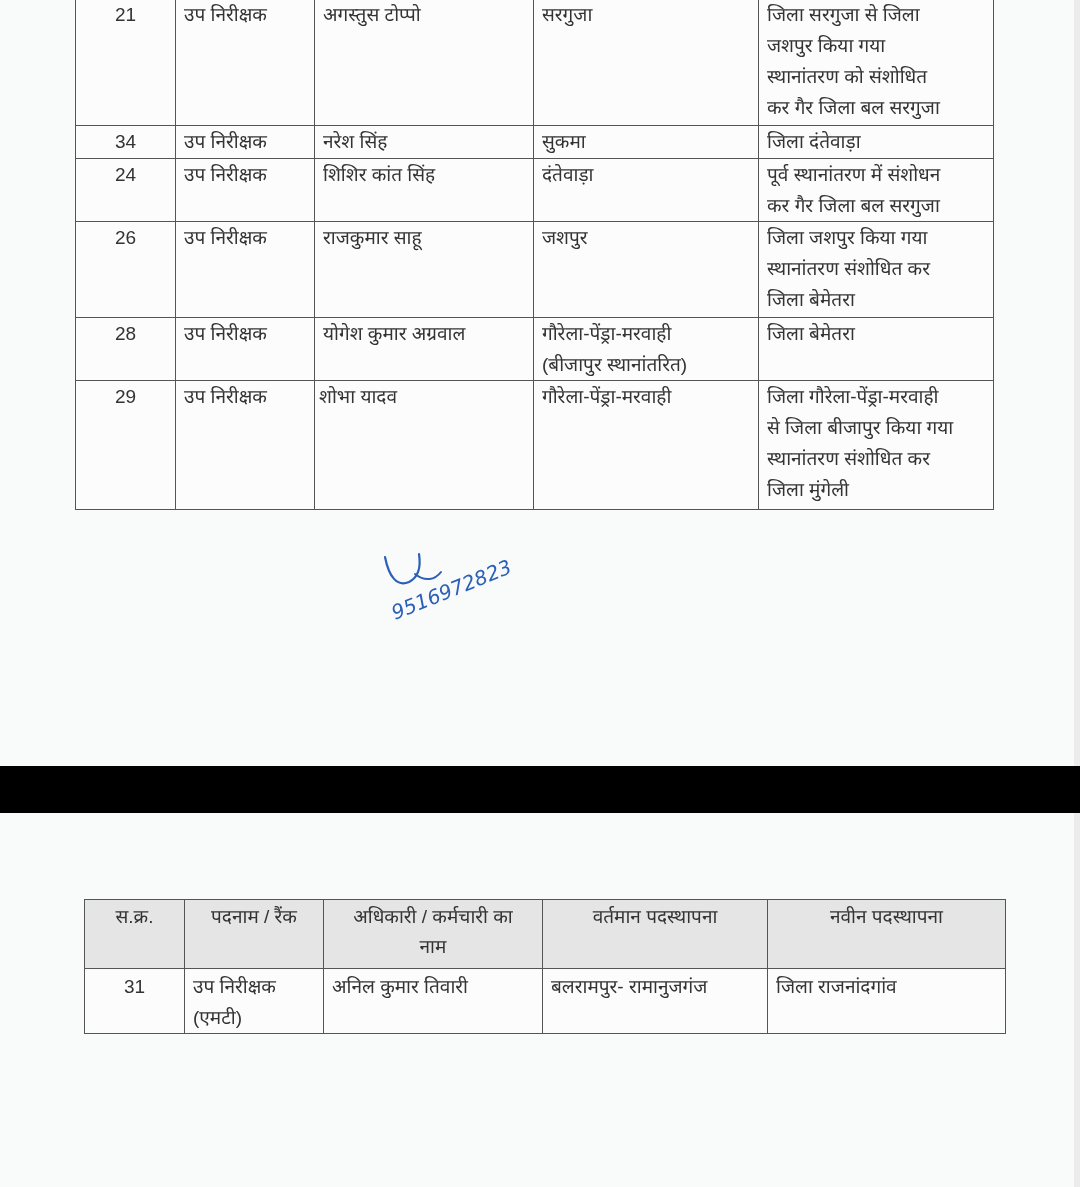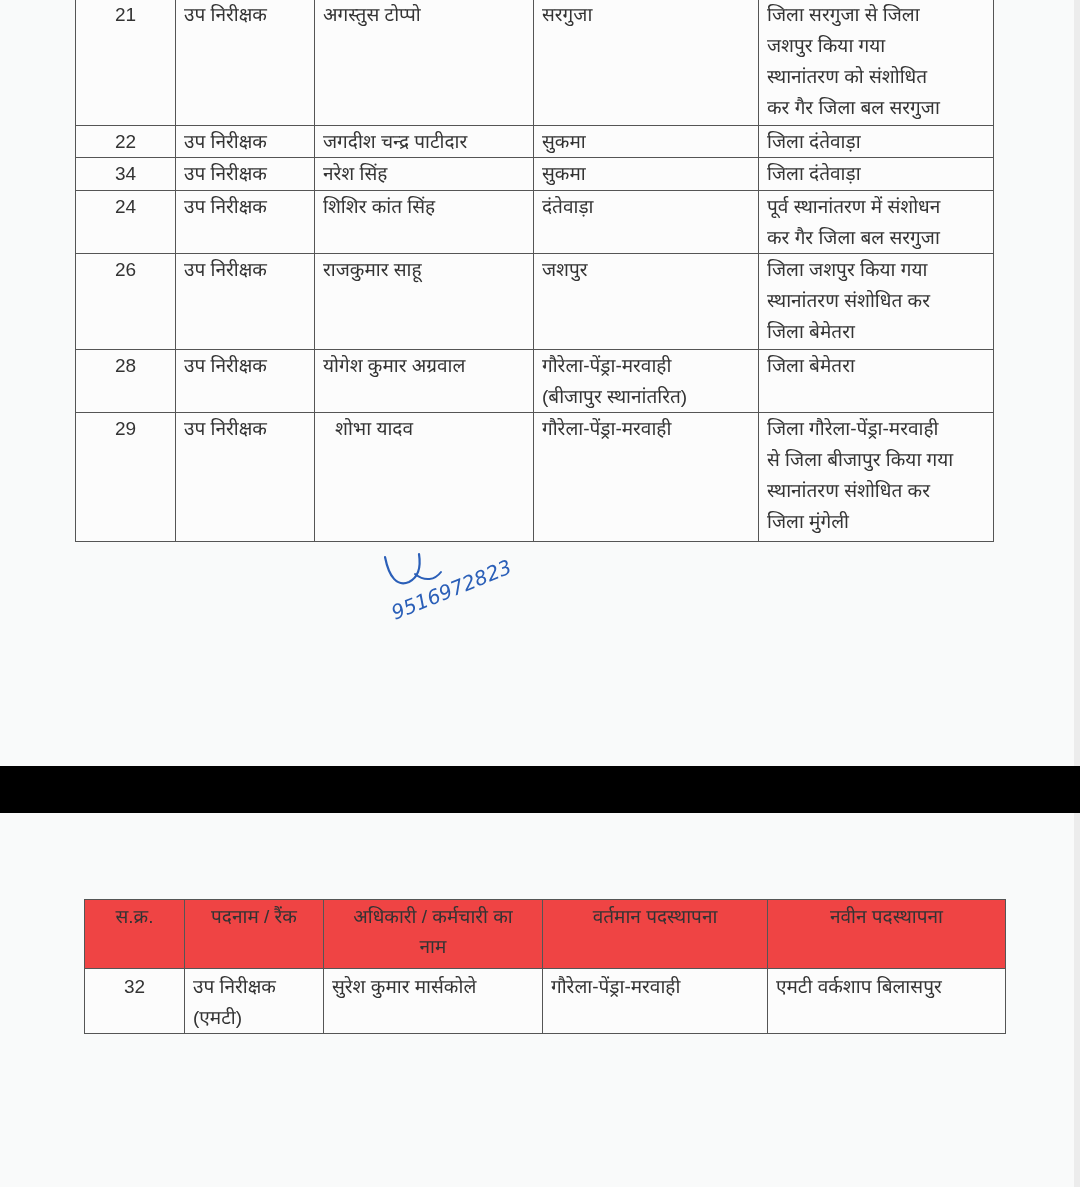--- a/index.html
+++ b/index.html
@@ -57,21 +57,21 @@
     }
 
     
     #bottom-table { left: 84px; top: 899px; width: 921px; }
     #bottom-table .c1 { width: 100px; }
     #bottom-table .c2 { width: 139px; }
     #bottom-table .c3 { width: 219px; }
     #bottom-table .c4 { width: 225px; }
     #bottom-table .c5 { width: 238px; }
     #bottom-table thead th {
-      background: #ef4444;
+      background: #e5e5e5;
       text-align: center;
       vertical-align: top;
       line-height: 30px;
       padding-top: 2px;
       color: #333;
       height: 66px;
     }
     #bottom-table tbody tr { height: 65px; }
     #bottom-table tbody td { padding-top: 2px; }
 
@@ -98,29 +98,20 @@
       <td>उप निरीक्षक</td>
       <td>अगस्तुस टोप्पो</td>
       <td>सरगुजा</td>
       <td>
         <div>जिला सरगुजा से जिला</div>
         <div>जशपुर किया गया</div>
         <div>स्थानांतरण को संशोधित</div>
         <div>कर गैर जिला बल सरगुजा</div>
       </td>
     </tr>
-    <tr class="r22">
-      <td class="num">22</td>
-      <td>उप निरीक्षक</td>
-      <td>जगदीश चन्द्र पाटीदार</td>
-      <td>सुकमा</td>
-      <td>
-        <div>जिला दंतेवाड़ा</div>
-      </td>
-    </tr>
     <tr class="r23">
       <td class="num">34</td>
       <td>उप निरीक्षक</td>
       <td>नरेश सिंह</td>
       <td>सुकमा</td>
       <td>
         <div>जिला दंतेवाड़ा</div>
       </td>
     </tr>
     <tr class="r24">
@@ -152,21 +143,21 @@
         <div>गौरेला-पेंड्रा-मरवाही</div>
         <div>(बीजापुर स्थानांतरित)</div>
       </td>
       <td>
         <div>जिला बेमेतरा</div>
       </td>
     </tr>
     <tr class="r29">
       <td class="num">29</td>
       <td>उप निरीक्षक</td>
-      <td style="padding-left:20px">शोभा यादव</td>
+      <td style="padding-left:4px">शोभा यादव</td>
       <td>गौरेला-पेंड्रा-मरवाही</td>
       <td>
         <div>जिला गौरेला-पेंड्रा-मरवाही</div>
         <div>से जिला बीजापुर किया गया</div>
         <div>स्थानांतरण संशोधित कर</div>
         <div>जिला मुंगेली</div>
       </td>
     </tr>
   </tbody>
 </table>
@@ -194,23 +185,23 @@
       <th>
         <div>अधिकारी / कर्मचारी का</div>
         <div>नाम</div>
       </th>
       <th>वर्तमान पदस्थापना</th>
       <th>नवीन पदस्थापना</th>
     </tr>
   </thead>
   <tbody>
     <tr>
-      <td class="num">32</td>
+      <td class="num">31</td>
       <td>
         <div>उप निरीक्षक</div>
         <div>(एमटी)</div>
       </td>
-      <td>सुरेश कुमार मार्सकोले</td>
-      <td>गौरेला-पेंड्रा-मरवाही</td>
-      <td>एमटी वर्कशाप बिलासपुर</td>
+      <td>अनिल कुमार तिवारी</td>
+      <td>बलरामपुर- रामानुजगंज</td>
+      <td>जिला राजनांदगांव</td>
     </tr>
   </tbody>
 </table>
 
 </body></html>

